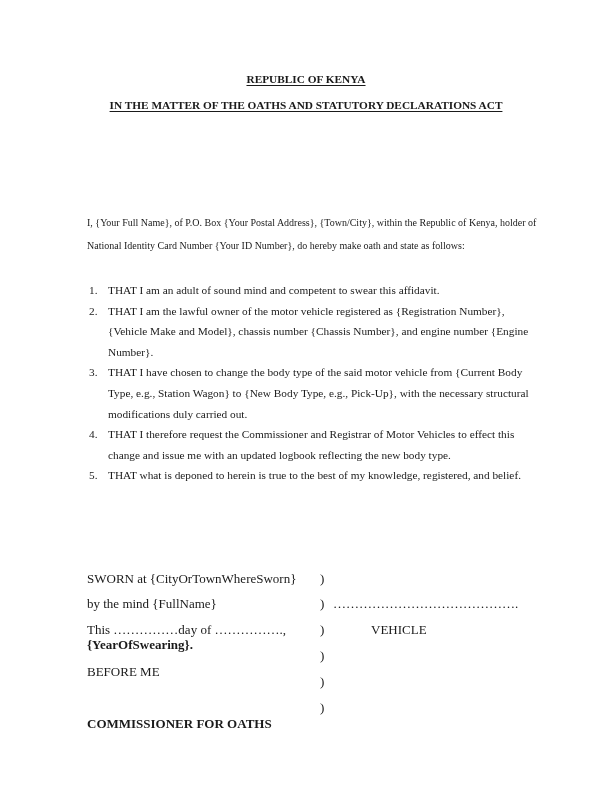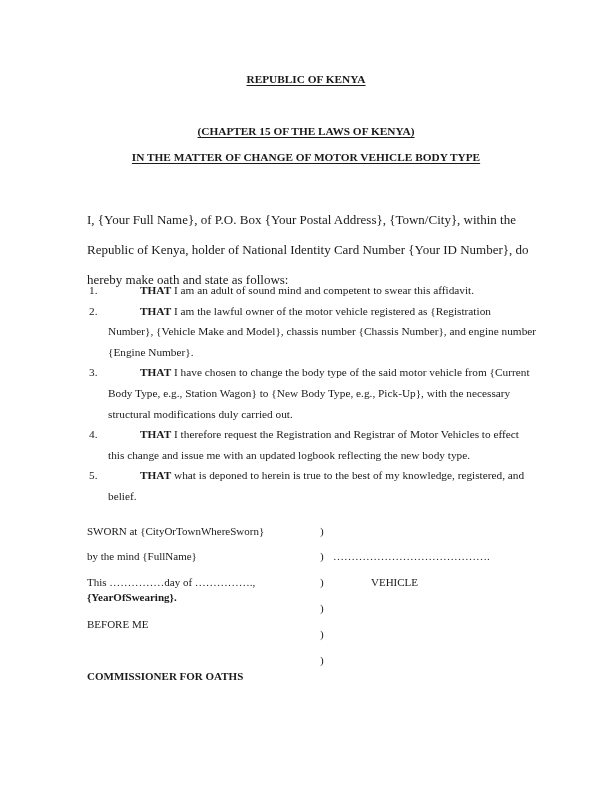--- a/index.html
+++ b/index.html
@@ -30,24 +30,24 @@
       font-size: 11.3px;
       text-decoration: underline;
       text-decoration-thickness: 1px;
       text-underline-offset: 1.5px;
       line-height: 14px;
       white-space: nowrap;
     }
     .intro {
       position: absolute;
       left: 87px;
-      top: 205px;
+      top: 211px;
       width: 450px;
-      font-size: 13px;
-      line-height: 30px;
+      font-size: 10px;
+      line-height: 23px;
     }
     .intro p { margin: 0; }
     .clauses {
       position: absolute;
       left: 87px;
       top: 280px;
       width: 450px;
       margin: 0;
       padding: 0;
       list-style: none;
@@ -56,62 +56,62 @@
     }
     .clause {
       position: relative;
       padding-left: 21px;
     }
     .clause-num {
       position: absolute;
       left: 2px;
       top: 0;
     }
-    .clause-lead { font-weight: bold; margin-left: 32px; }
+    .clause-lead { font-weight: normal; }
     .sig-row {
       position: absolute;
-      font-size: 11px;
+      font-size: 13px;
       line-height: 14px;
       white-space: nowrap;
+      margin-top: 48px;
     }
     .sig-left { left: 87px; }
     .paren { left: 320px; }
     .sig-line { left: 333px; letter-spacing: 0px; }
     .deponent { left: 371px; }
     .commissioner { font-weight: bold; }
   </style>
 </head>
 <body>
 
 <div class="page">
 
   <div class="heading" style="top:72px;">REPUBLIC OF KENYA</div>
-  <div class="heading" style="top:124px;">(CHAPTER 15 OF THE LAWS OF KENYA)</div>
-  <div class="heading" style="top:150px;">IN THE MATTER OF CHANGE OF MOTOR VEHICLE BODY TYPE</div>
+  <div class="heading" style="top:98px;">IN THE MATTER OF THE OATHS AND STATUTORY DECLARATIONS ACT</div>
 
   <div class="intro">
     <p>I, {Your Full Name}, of P.O. Box {Your Postal Address}, {Town/City}, within the Republic of Kenya, holder of National Identity Card Number {Your ID Number}, do hereby make oath and state as follows:</p>
   </div>
 
   <ol class="clauses">
     <li class="clause">
       <span class="clause-num">1.</span>
       <span class="clause-lead">THAT</span><span> I am an adult of sound mind and competent to swear this affidavit.</span>
     </li>
     <li class="clause">
       <span class="clause-num">2.</span>
       <span class="clause-lead">THAT</span><span> I am the lawful owner of the motor vehicle registered as {Registration Number}, {Vehicle Make and Model}, chassis number {Chassis Number}, and engine number {Engine Number}.</span>
     </li>
     <li class="clause">
       <span class="clause-num">3.</span>
       <span class="clause-lead">THAT</span><span> I have chosen to change the body type of the said motor vehicle from {Current Body Type, e.g., Station Wagon} to {New Body Type, e.g., Pick-Up}, with the necessary structural modifications duly carried out.</span>
     </li>
     <li class="clause">
       <span class="clause-num">4.</span>
-      <span class="clause-lead">THAT</span><span> I therefore request the Registration and Registrar of Motor Vehicles to effect this change and issue me with an updated logbook reflecting the new body type.</span>
+      <span class="clause-lead">THAT</span><span> I therefore request the Commissioner and Registrar of Motor Vehicles to effect this change and issue me with an updated logbook reflecting the new body type.</span>
     </li>
     <li class="clause">
       <span class="clause-num">5.</span>
       <span class="clause-lead">THAT</span><span> what is deponed to herein is true to the best of my knowledge, registered, and belief.</span>
     </li>
   </ol>
 
   <div>
     <div class="sig-row sig-left" style="top:524px;">SWORN at {CityOrTownWhereSworn}</div>
     <div class="sig-row sig-left" style="top:549px;">by the mind {FullName}</div>

